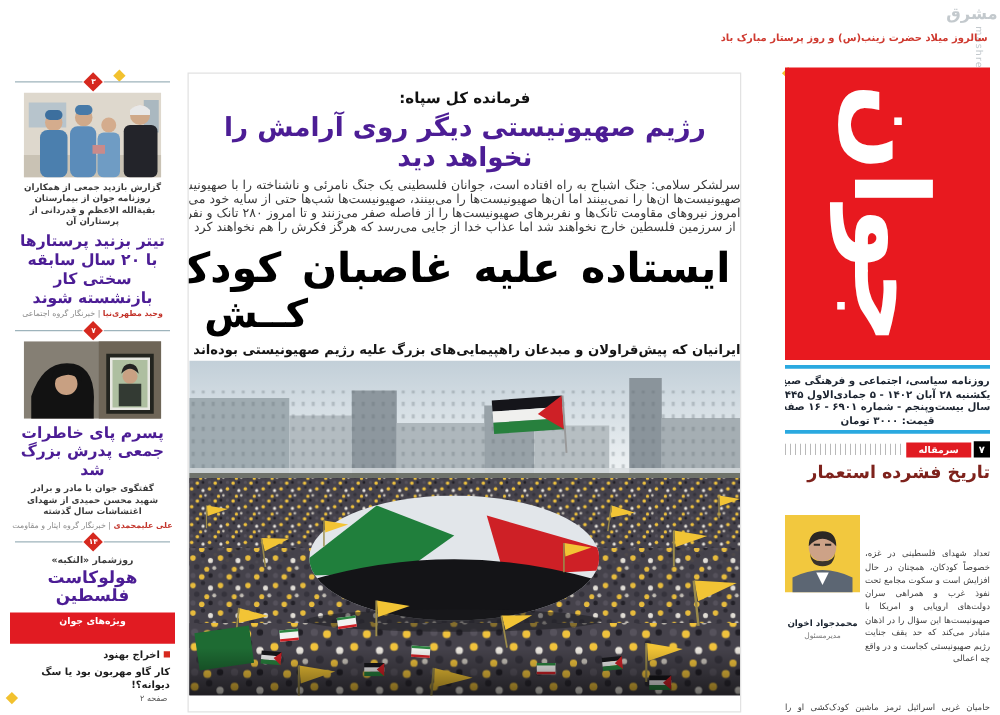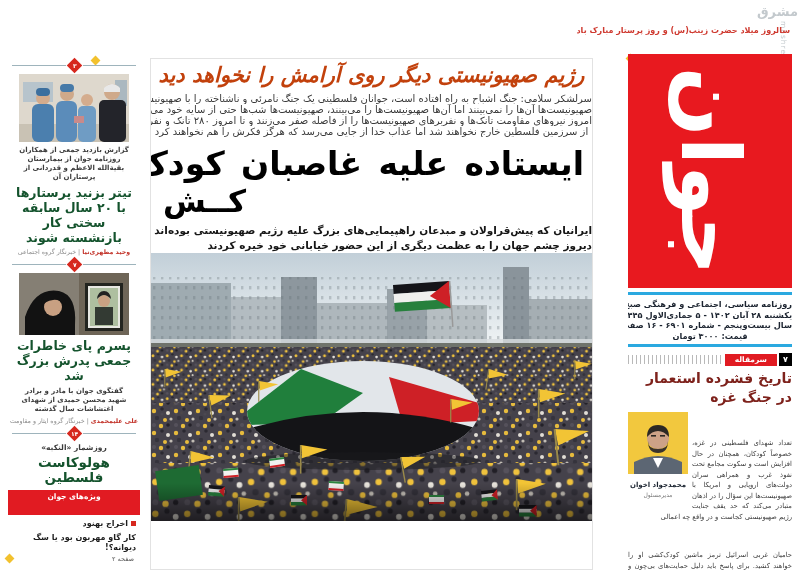--- a/index.html
+++ b/index.html
@@ -28,44 +28,44 @@
               display:flex; align-items:center; justify-content:center; flex:none; }
   .badge-red { background:#e11b22; color:#fff; font-size:7.5px; font-weight:bold; padding:1px 10px 2px; margin-right:2px; flex:none; }
   .stripes { flex:1; height:9px; margin-right:3px;
              background:repeating-linear-gradient(90deg,#b9b9b9 0 1px,transparent 1px 4px); }
   .ed-title { position:absolute; top:369px; left:28px; width:164px; 
               font-size:14px; font-weight:bold; color:#7e221c; line-height:19px; }
   .ed-body { position:absolute; top:410px; left:28px; width:164px; height:162px; overflow:hidden;
              font-size:6.8px; color:#3c3c3c; text-align:justify; line-height:1.55; }
   .ed-body p { margin-bottom:4px;margin-top:28px; }
   .portrait-wrap { float:left; width:60px; margin:2px 4px 2px 0; text-align:center; }
-  .portrait-wrap .pname { font-size:7px; font-weight:bold; color:#1b2430; margin-top:2px; }
+  .portrait-wrap .pname { font-size:7px; font-weight:bold; color:#1b2430; margin-top:16px; }
   .portrait-wrap .prole { font-size:6px; color:#777; }
   
   #main { position:absolute; left:150px; top:58px; width:443px; height:512px;
           border:1px solid #e2e2e2; background:#fff; overflow:hidden; }
   .kicker { text-align:center; font-size:12px; font-weight:bold; color:#111; margin-top:12px; }
-  .h1 { text-align:center; font-size:21px; font-weight:bold; color:#c2410c; margin-top:4px;font-style:italic; }
+  .h1 { text-align:center; font-size:21px; font-weight:bold; color:#4c1d95; margin-top:4px; }
   .deck { margin-top:6px; }
   .deck div { text-align:center; font-size:10px; color:#3a3a3a; line-height:11px; white-space:nowrap; overflow:hidden; }
   .f-line1 { font-size:33px; font-weight:bold; color:#000; text-align:right; padding:0 8px;
              margin-top:8px; line-height:38px; letter-spacing:-1px; word-spacing:5px; white-space:nowrap; }
   .f-line2 { font-size:31px; font-weight:bold; color:#000; text-align:left; padding:0 12px; line-height:36px; }
   .f-deck { margin-top:4px; }
   .f-deck div { text-align:right; font-size:10.5px; font-weight:bold; color:#151515; line-height:15px; white-space:nowrap; overflow:hidden; }
   
   #sidebar { position:absolute; left:0; top:56px; width:148px; height:516px; overflow:hidden; }
   .divider { display:flex; align-items:center; margin:3px 12px; height:12px; }
   .divider::before, .divider::after { content:""; flex:1; height:1px; background:#9eb4bc; }
   .diamond { width:11px; height:11px; background:#d6281e; transform:rotate(45deg);
              display:flex; align-items:center; justify-content:center; margin:0 3px; flex:none; }
   .diamond span { transform:rotate(-45deg); color:#fff; font-size:6px; font-weight:bold; }
   .sb-photo { display:block; margin:2px auto 0; }
   .sb-kicker { text-align:center; font-size:7px; font-weight:bold; color:#3b3b3b; line-height:9px; margin:4px 16px 0; }
-  .sb-title { text-align:center; font-size:12.5px; font-weight:bold; color:#14532d; line-height:15px; margin:3px 12px 0; }
+  .sb-title { text-align:center; font-size:12.5px; font-weight:bold; color:#4c1d95; line-height:15px; margin:3px 12px 0; }
   .sb-byline { text-align:center; font-size:6.3px; margin-top:3px; color:#8a8a8a; }
   .sb-byline .bl-name { color:#c3342b; font-weight:bold; }
   .banner-red { background:#e11b22; color:#fff; font-size:7.5px; font-weight:bold; text-align:center;
                 padding:2px 0 14px; margin:5px 8px 0; }
   .sp-item { font-size:8px; font-weight:bold; color:#1d1d1d; text-align:right; margin:4px 12px 0; line-height:10px; }
   .sp-item .sq { display:inline-block; width:5px; height:5px; background:#d6281e; margin-left:3px; }
   .page-ref { font-size:6.5px; color:#555; text-align:right; margin:2px 14px 0; }
 </style>
 </head>
 <body>
@@ -96,21 +96,20 @@
   <div class="rule-blue" style="top:344px;"></div>
 
   <div class="ed-head">
     <span class="brand-sq">٧</span>
     <span class="badge-red">سرمقاله</span>
     <span class="stripes"></span>
   </div>
 
   <div class="ed-title">
     <div>تاریخ فشرده استعمار</div>
-    <div>در جنگ غزه</div>
   </div>
 
   <div class="ed-body">
     <div class="portrait-wrap">
       <svg width="60" height="62" viewBox="0 0 60 62">
         <rect width="60" height="62" fill="#f2c83e"></rect>
         <path d="M6,62 L6,50 Q30,38 54,50 L54,62 Z" fill="#5c6673"></path>
         <polygon points="25,46 35,46 30,56" fill="#ffffff"></polygon>
         <circle cx="30" cy="26" r="11" fill="#cda287"></circle>
         <path d="M19,25 Q19,13 30,13 Q41,13 41,25 Q36,19 30,19 Q24,19 19,25 Z" fill="#2c2824"></path>
@@ -121,33 +120,33 @@
       <div class="pname">محمدجواد اخوان</div>
       <div class="prole">مدیرمسئول</div>
     </div>
     <p>تعداد شهدای فلسطینی در غزه، خصوصاً کودکان، همچنان در حال افزایش است و سکوت مجامع تحت نفوذ غرب و همراهی سران دولت‌های اروپایی و امریکا با صهیونیست‌ها این سؤال را در اذهان متبادر می‌کند که حد یقف جنایت رژیم صهیونیستی کجاست و در واقع چه اعمالی</p>
     <p>حامیان غربی اسرائیل ترمز ماشین کودک‌کشی او را خواهند کشید. برای پاسخ باید دلیل حمایت‌های بی‌چون و چرای غربی‌ها از جنایات رژیم صهیونیستی را بفهمیم. به بیان دیگر، چگونه اروپایی‌هایی که شعار حمایت‌شان از حقوق بشر گوش فلک را کر کرده اینک خودشان در برابر رویدادهای امروز فلسطین کور شده‌اند؟</p>
 
   </div>
 </div>
 
 <div id="main">
+  <div class="kicker">فرمانده کل سپاه:</div>
   <div class="h1">رژیم صهیونیستی دیگر روی آرامش را نخواهد دید</div>
   <div class="deck">
     <div>سرلشکر سلامی: جنگ اشباح به راه افتاده است، جوانان فلسطینی یک جنگ نامرئی و ناشناخته را با صهیونیست‌ها آغاز کرده‌اند</div>
     <div>صهیونیست‌ها آن‌ها را نمی‌بینند اما آن‌ها صهیونیست‌ها را می‌بینند، صهیونیست‌ها شب‌ها حتی از سایه خود می‌ترسند و غزه در مسیر پیروزی است</div>
     <div>امروز نیروهای مقاومت تانک‌ها و نفربرهای صهیونیست‌ها را از فاصله صفر می‌زنند و تا امروز ۲۸۰ تانک و نفربر منهدم شده است، صهیونیست‌ها فکر می‌کنند</div>
     <div>از سرزمین فلسطین خارج نخواهند شد اما عذاب خدا از جایی می‌رسد که هرگز فکرش را هم نخواهند کرد</div>
   </div>
 
   <div class="f-line1">ایستاده علیه غاصبان کودک</div>
   <div class="f-line2">کــش</div>
   <div class="f-deck">
     <div>ایرانیان که پیش‌قراولان و مبدعان راهپیمایی‌های بزرگ علیه رژیم صهیونیستی بوده‌اند</div>
-    <div>دیروز چشم جهان را به عظمت دیگری از این حضور خیابانی خود خیره کردند</div>
   </div>
 
   
   <svg width="441" height="268" viewBox="0 0 441 268">
     <defs>
       <linearGradient id="skyG" x1="0" y1="0" x2="0" y2="1">
         <stop offset="0" stop-color="#c2cfd8"></stop>
           <stop offset="1" stop-color="#f2f5f6"></stop>
       </linearGradient>
       <linearGradient id="fadeDark" x1="0" y1="0" x2="0" y2="1">

